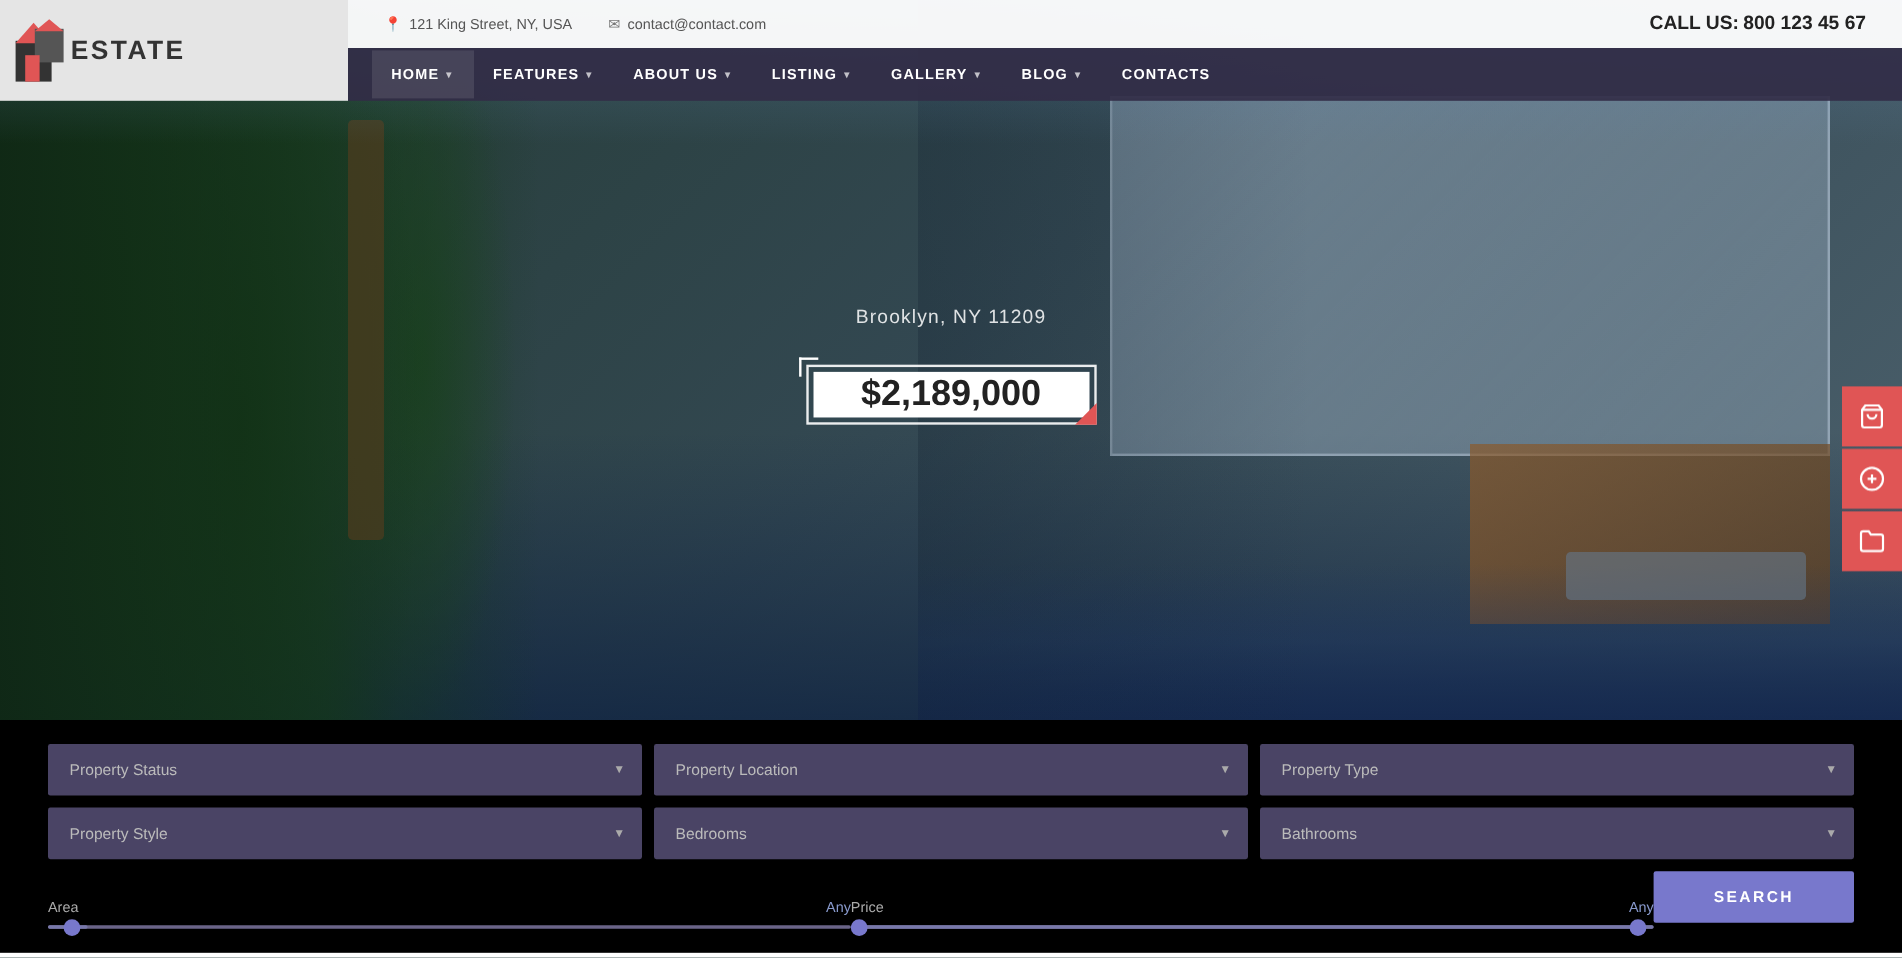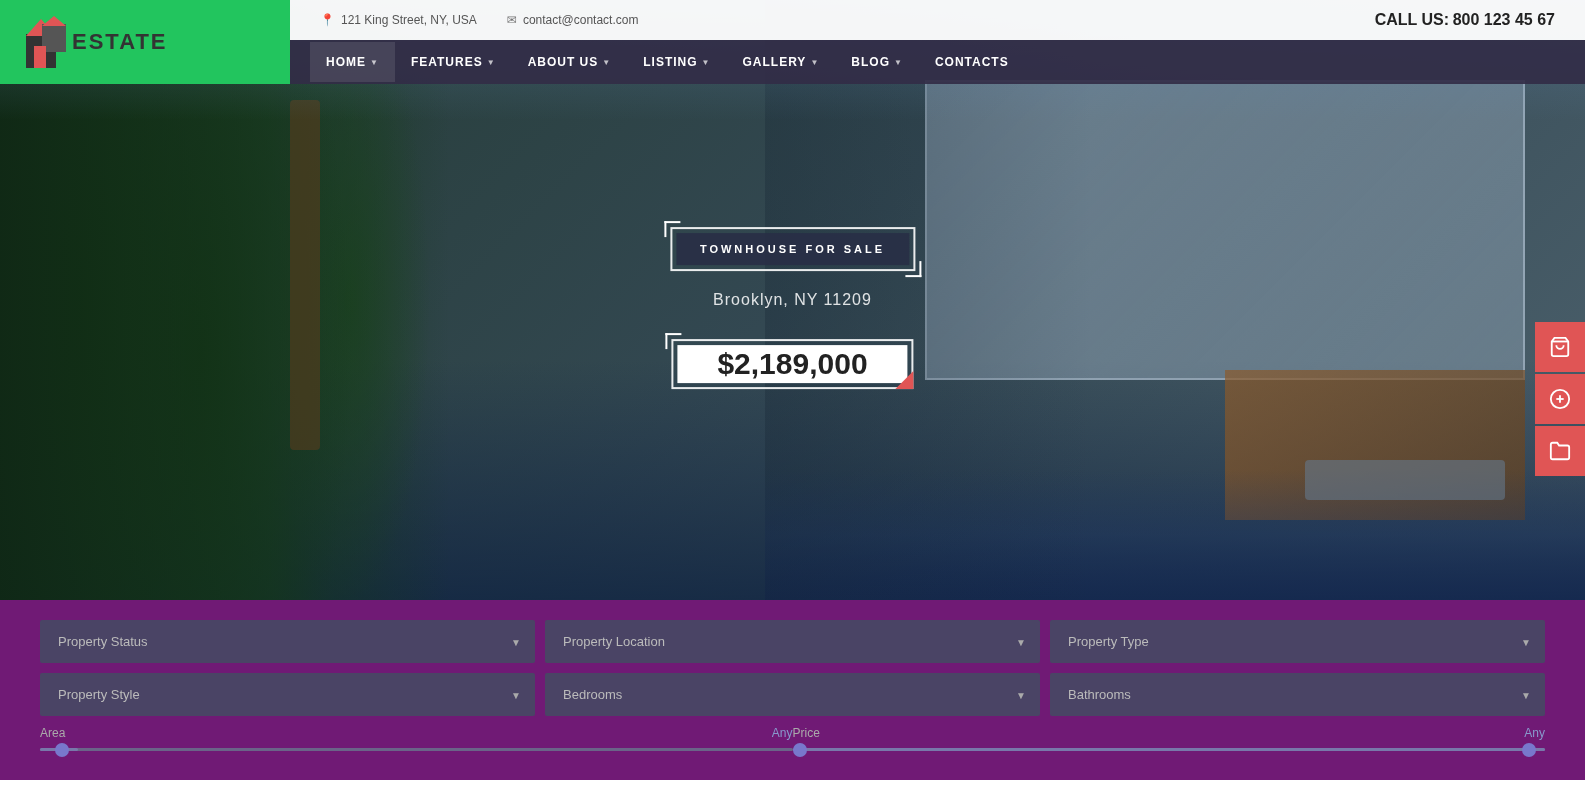--- a/index.html
+++ b/index.html
@@ -107,24 +107,24 @@
       opacity: 0.7;
     }
 
     
     .logo-box {
       position: absolute;
       top: 0;
       left: 0;
       width: 290px;
       height: 84px;
-      background: #22c55e;
-      display: flex;
-      align-items: center;
-      padding: 10px 22px;
+      background: #e5e5e5;
+      display: flex;
+      align-items: center;
+      padding: 10px 9px;
       z-index: 101;
     }
 
     
     .hero {
       position: relative;
       width: 100%;
       height: 600px;
       background: linear-gradient(to right, #1a3a2a 0%, #2a5a3a 30%, #1a2a40 60%, #2a3a50 100%);
       overflow: hidden;
@@ -148,21 +148,21 @@
     }
     .hero-subtitle {
       color: rgba(255,255,255,0.85);
       font-size: 16px;
       margin-bottom: 30px;
       letter-spacing: 1px;
     }
 
     
     .search-bar {
-      background: #701a75;
+      background: #000000;
       padding: 20px 40px;
       min-height: 180px;
     }
     .search-row {
       display: flex;
       gap: 10px;
       margin-bottom: 10px;
     }
     .select-wrapper {
       flex: 1;
@@ -358,27 +358,20 @@
   </div>
 
   <div style="position:absolute;left:0;top:0;width:450px;height:600px;background:linear-gradient(to right,rgba(15,40,20,0.95) 0%,rgba(20,55,25,0.7) 60%,transparent 100%);"></div>
 
   <div style="position:absolute;left:290px;top:100px;width:30px;height:350px;background:rgba(80,60,30,0.7);border-radius:4px;"></div>
 
   <div style="position:absolute;top:0;left:0;right:0;height:120px;background:linear-gradient(to bottom,rgba(100,140,180,0.4),transparent);"></div>
 
   <div class="hero-content">
     
-    <div style="position:relative;display:inline-block;margin-bottom:20px;">
-      <div style="border:2px solid rgba(255,255,255,0.9);padding:4px;display:inline-block;position:relative;">
-        <div style="position:absolute;top:-8px;left:-8px;width:16px;height:16px;border-top:2px solid #fff;border-left:2px solid #fff;"></div>
-        <div style="background:rgba(40,45,70,0.88);color:#fff;font-size:11px;font-weight:bold;letter-spacing:3px;padding:10px 24px;text-transform:uppercase;">TOWNHOUSE FOR SALE</div>
-        <div style="position:absolute;bottom:-8px;right:-8px;width:16px;height:16px;border-bottom:2px solid #fff;border-right:2px solid #fff;"></div>
-      </div>
-    </div>
 
     
     <div class="hero-subtitle">Brooklyn, NY 11209</div>
 
     
     <div style="position:relative;display:inline-block;">
       <div style="border:2px solid rgba(255,255,255,0.9);padding:4px;display:inline-block;position:relative;">
         <div style="position:absolute;top:-8px;left:-8px;width:16px;height:16px;border-top:2px solid #fff;border-left:2px solid #fff;"></div>
         <div style="background:#fff;color:#222;font-size:30px;font-weight:bold;padding:2px 40px;">$2,189,000</div>
         <div style="position:absolute;bottom:-2px;right:-2px;width:0;height:0;border-left:18px solid transparent;border-bottom:18px solid #e05555;"></div>
@@ -464,20 +457,23 @@
         <span>Price</span>
         <span>Any</span>
       </div>
       <div class="range-track">
         <div class="range-fill" style="width:100%;"></div>
         <div class="range-thumb" style="left:97%;"></div>
         <div class="range-thumb" style="left:0%;"></div>
       </div>
     </div>
 
+    <div class="search-btn-wrapper">
+      <button class="search-btn">SEARCH</button>
+    </div>
   </div>
 </div>
 
 <div class="side-buttons">
   <div class="side-btn">
     <svg width="22" height="22" viewBox="0 0 24 24" fill="none" stroke="white" stroke-width="2">
       <path d="M6 2L3 6v14a2 2 0 002 2h14a2 2 0 002-2V6l-3-4z"></path>
       <line x1="3" y1="6" x2="21" y2="6"></line>
       <path d="M16 10a4 4 0 01-8 0"></path>
     </svg>

